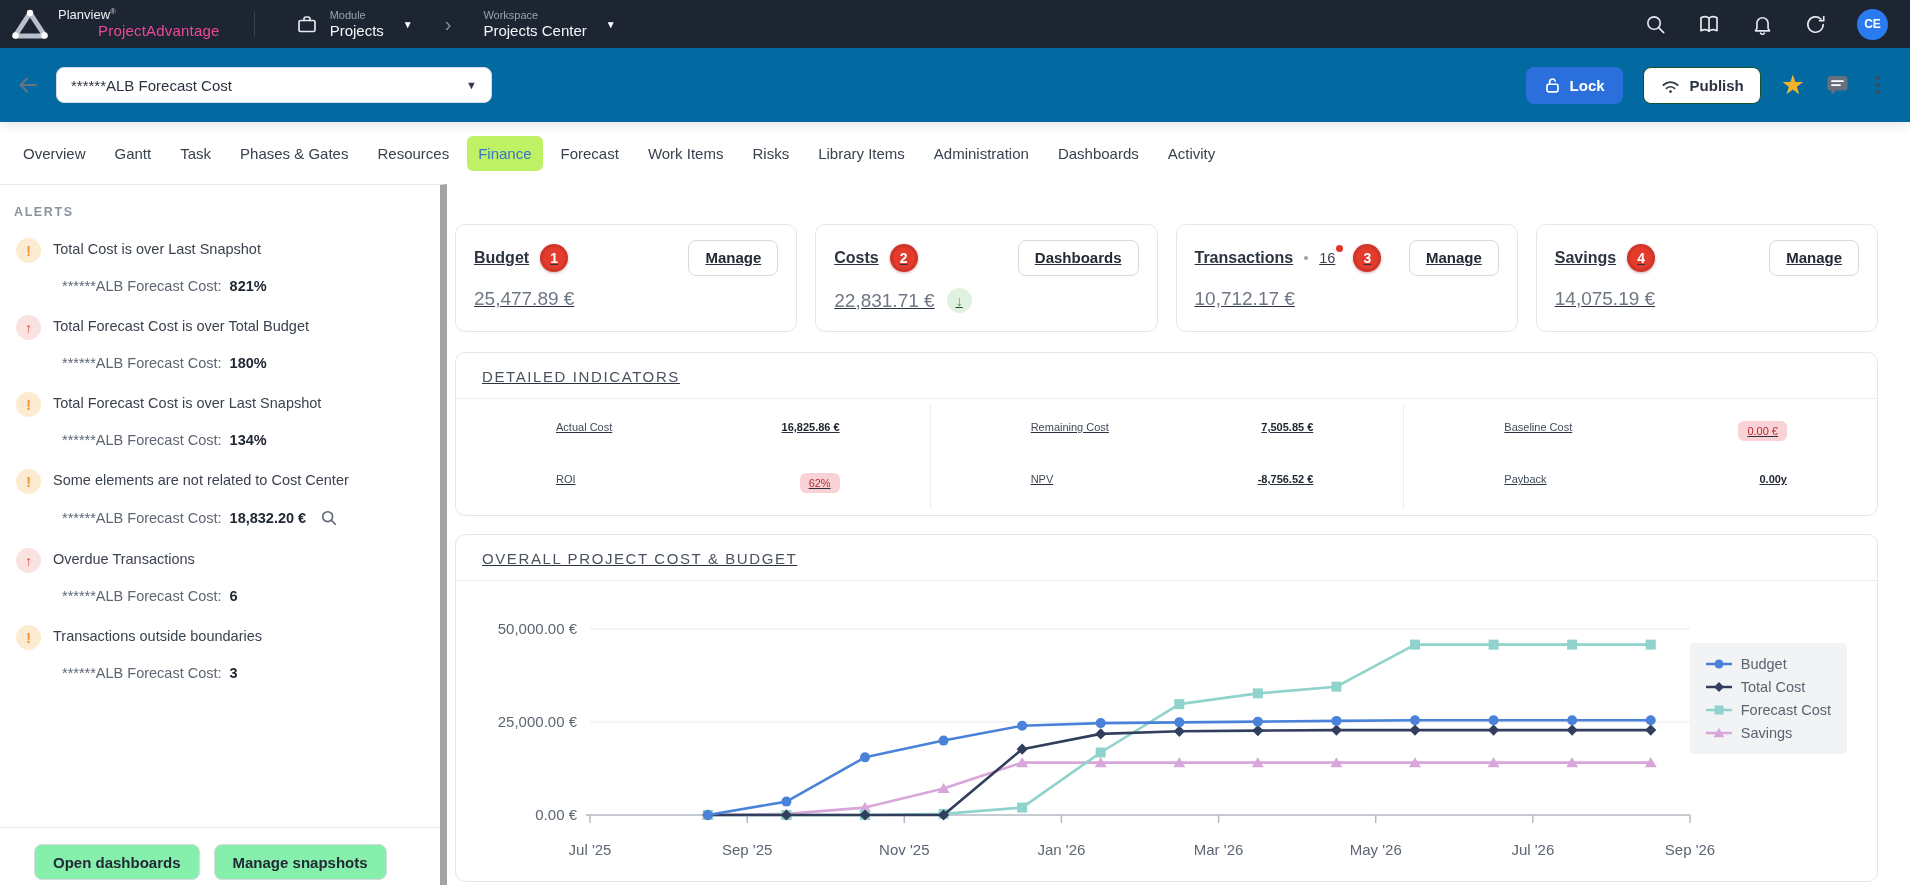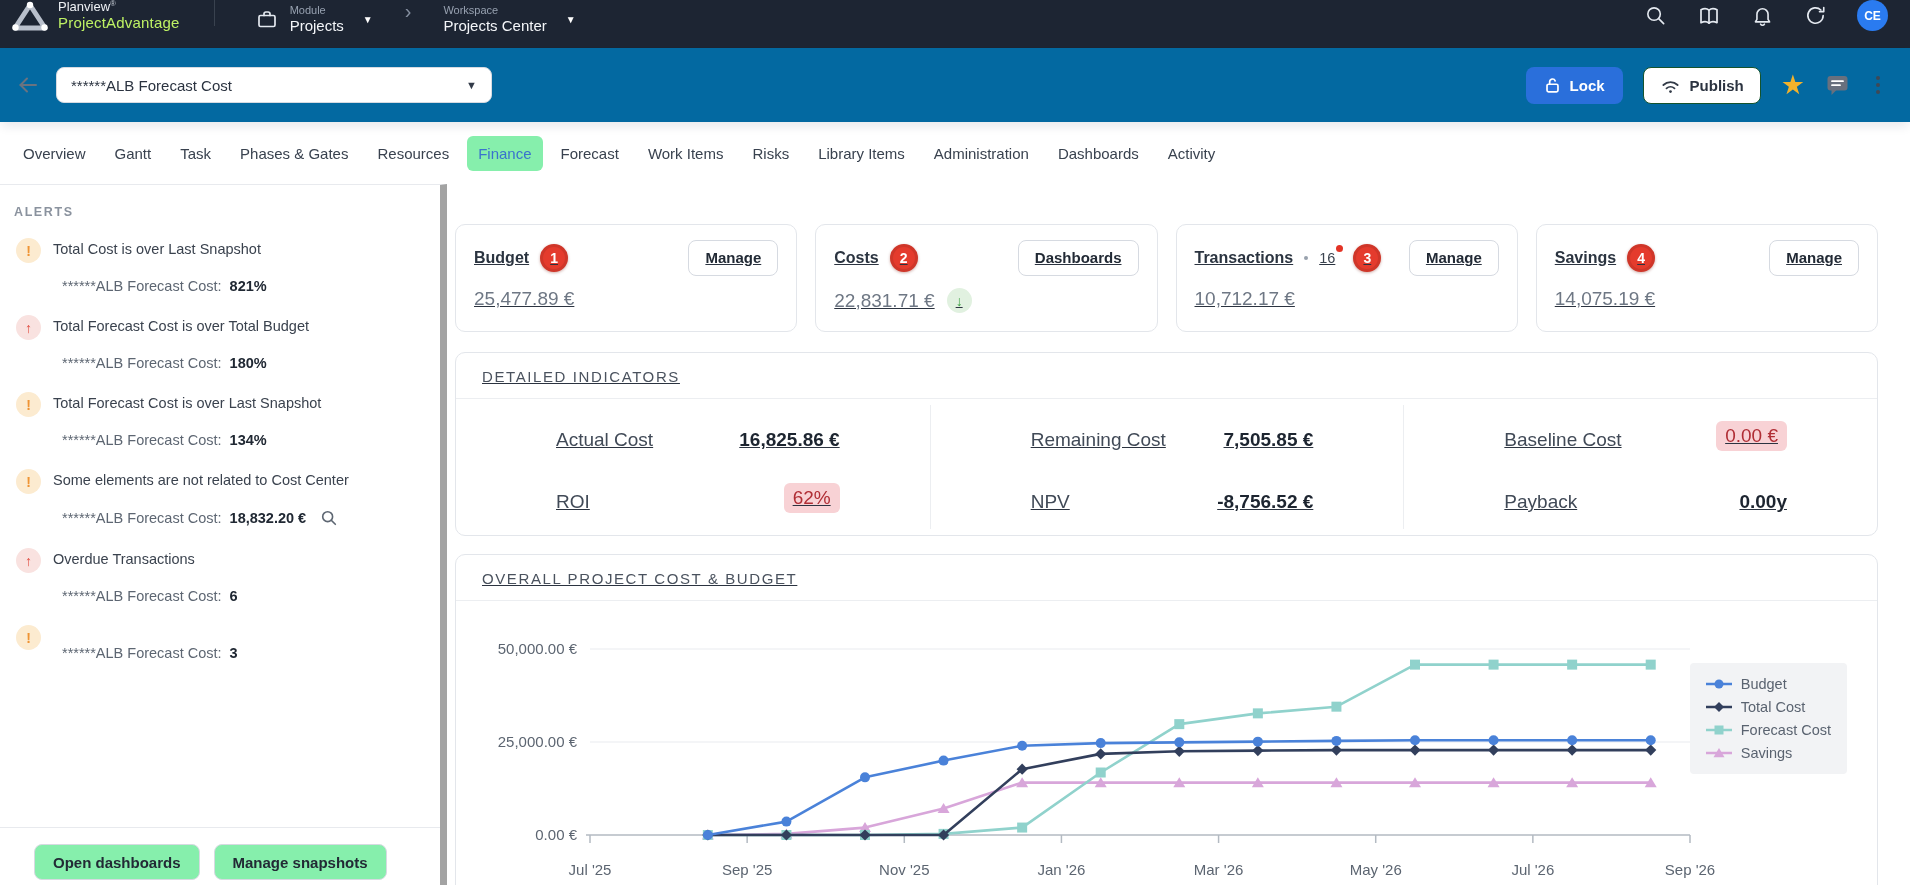--- a/index.html
+++ b/index.html
@@ -4,26 +4,26 @@
 <style>
   * { box-sizing: border-box; }
   html,body { margin:0; padding:0; }
   body {
     width:1910px; height:885px; overflow:hidden; background:#fff;
     font-family:"Liberation Sans", sans-serif; color:#2b3340;
   }
   [data-interactable="true"] { cursor:pointer; }
 
   
-  .appnav { height:48px; background:#1d2533; display:flex; align-items:flex-start; padding:0 22px 0 12px; gap:24px; }
+  .appnav { height:48px; background:#1d2533; display:flex; align-items:center; padding:0 22px 0 12px; gap:24px; }
   .brand { display:flex; align-items:center; gap:10px; }
   .brand-text { line-height:1.12; }
   .brand-l1 { font-size:13px; color:#eef1f5; }
   .reg { font-size:8px; vertical-align:super; color:#c7cdd6; }
-  .brand-l2 { font-size:15px; color:#bef264; letter-spacing:.2px; }
+  .brand-l2 { font-size:15px; color:#ec4899; letter-spacing:.2px;margin-left:40px; }
   .nav-divider { width:1px; height:26px; background:#39424f; margin:0 10px; }
   .switcher { display:flex; align-items:center; gap:11px; padding:4px 6px; border-radius:6px; }
   .switch-label { font-size:11px; color:#97a1b0; }
   .switch-value { font-size:15px; color:#f4f6f9; margin-top:1px; }
   .caret { color:#fff; font-size:10px; margin-left:8px; }
   .nav-chevron { color:#8690a1; font-size:20px; margin:0 2px; }
   .nav-right { margin-left:auto; display:flex; align-items:center; gap:30px; }
   .nav-iconbtn { display:flex; align-items:center; }
   .nav-iconbtn svg { stroke:#e4e9f0; fill:none; stroke-width:1.7; stroke-linecap:round; stroke-linejoin:round; }
   .avatar { width:31px; height:31px; border-radius:50%; background:#2a7bf0; color:#fff; font-size:12px; font-weight:700; display:flex; align-items:center; justify-content:center; }
@@ -39,21 +39,21 @@
   .btn-lock svg { stroke:#fff; fill:none; stroke-width:1.8; stroke-linecap:round; }
   .btn-publish { height:37px; border:1px solid #14532d; border-radius:8px; background:#fff; color:#2b3340; font-family:inherit; font-size:15px; font-weight:700; padding:0 16px; display:flex; align-items:center; gap:9px; }
   .btn-publish svg { stroke:#323a47; fill:none; stroke-width:1.9; stroke-linecap:round; }
   .star-btn { color:#f2b22b; font-size:27px; line-height:1; }
   .kebab { display:flex; flex-direction:column; gap:3px; padding:4px 6px; }
   .kebab i { width:4px; height:4px; border-radius:50%; background:#3f4856; }
 
   
   .tabsrow { height:62px; background:#fff; display:flex; align-items:center; padding:0 12px; gap:7px; }
   .tab { padding:9px 11px; font-size:15px; color:#39424f; border-radius:6px; white-space:nowrap; }
-  .tab.active { background:#86efac; color:#3a72cd;text-align:center; }
+  .tab.active { background:#bef264; color:#3a72cd;text-align:center; }
 
   
   .content { display:flex; height:713px; }
   .sidebar { width:447px; flex:none; border-top:1px solid #e8eaee; border-right:7px solid #a3a3a3; display:flex; flex-direction:column; background:#fff; }
   .alerts-title { font-size:12.5px; font-weight:700; letter-spacing:1.6px; color:#8a929e; padding:20px 14px 6px 14px; }
   .alert-list { flex:1; padding:12px 14px 0 16px; display:flex; flex-direction:column; gap:20px; overflow:hidden; }
   .alert { display:flex; gap:12px; }
   .aicon { width:25px; height:25px; border-radius:50%; flex:none; display:flex; align-items:center; justify-content:center; font-weight:700; font-size:14px; margin-top:1px; }
   .aicon.warning { background:#fcebd0; color:#ef9434; }
   .aicon.critical { background:#f9e2e0; color:#e04b3f; }
@@ -78,21 +78,21 @@
   .card-value { margin-top:12px; display:flex; align-items:center; gap:12px; font-size:19px; color:#6e7784; }
   .trend-down { width:25px; height:25px; border-radius:50%; background:#e1f1e0; color:#3da443; font-size:14px; font-weight:700; display:flex; align-items:center; justify-content:center; }
   .tx-sep { width:4px; height:4px; border-radius:50%; background:#98a1ad; }
   .tx-count { font-size:14.5px; color:#3c4450; position:relative; padding-right:7px; }
   .tx-count .reddot { position:absolute; top:-5px; right:-1px; width:7px; height:7px; border-radius:50%; background:#e33325; }
 
   
   .panel { background:#fff; border:1px solid #e3e6eb; border-radius:10px; }
   .panel-head { padding:15px 26px 13px; font-size:15px; letter-spacing:1.6px; color:#4a525e; border-bottom:1px solid #eceef1; }
   .ind-grid { display:grid; grid-template-columns:1fr 1fr 1fr; padding:6px 0; }
-  .ind-cell { display:flex; align-items:flex-end; justify-content:space-between; padding:16px 90px 16px 100px; font-size:19px; }
+  .ind-cell { display:flex; align-items:flex-start; justify-content:space-between; padding:16px 90px 16px 100px; font-size:11px; }
   .ind-cell.bl { border-left:1px solid #eceef1; }
   .ind-label { color:#414a57; }
   .ind-value { font-weight:700; color:#1d2530; }
   .ind-value.flagged { background:#f8d2d5; color:#b02e35; font-weight:400; padding:4px 9px; border-radius:6px; }
   .ind-panel { margin-bottom:18px; }
 
   
   .chart-body { position:relative; height:300px; }
   .chart-body svg text { font-family:"Liberation Sans", sans-serif; }
   .legend { position:absolute; right:30px; top:62px; background:#f2f3f5; border-radius:4px; padding:13px 16px; display:flex; flex-direction:column; gap:7px; }
@@ -287,20 +287,21 @@
             <div class="alert-title" data-interactable="false">Overdue Transactions</div>
             <div class="alert-line2" data-interactable="false">
               <span class="asrc" data-interactable="false">******ALB Forecast Cost:</span>
               <b class="aval" data-interactable="false">6</b>
             </div>
           </div>
         </div>
         <div class="alert" data-interactable="true">
           <div class="aicon warning" data-interactable="false">!</div>
           <div class="abody" data-interactable="false">
+            <div class="alert-title" data-interactable="false">Transactions outside boundaries</div>
             <div class="alert-line2" data-interactable="false">
               <span class="asrc" data-interactable="false">******ALB Forecast Cost:</span>
               <b class="aval" data-interactable="false">3</b>
             </div>
           </div>
         </div>
       </div>
     <div class="sidebar-footer" data-interactable="false">
       <button class="sbtn" data-interactable="true">Open dashboards</button>
       <button class="sbtn" data-interactable="true">Manage snapshots</button>

